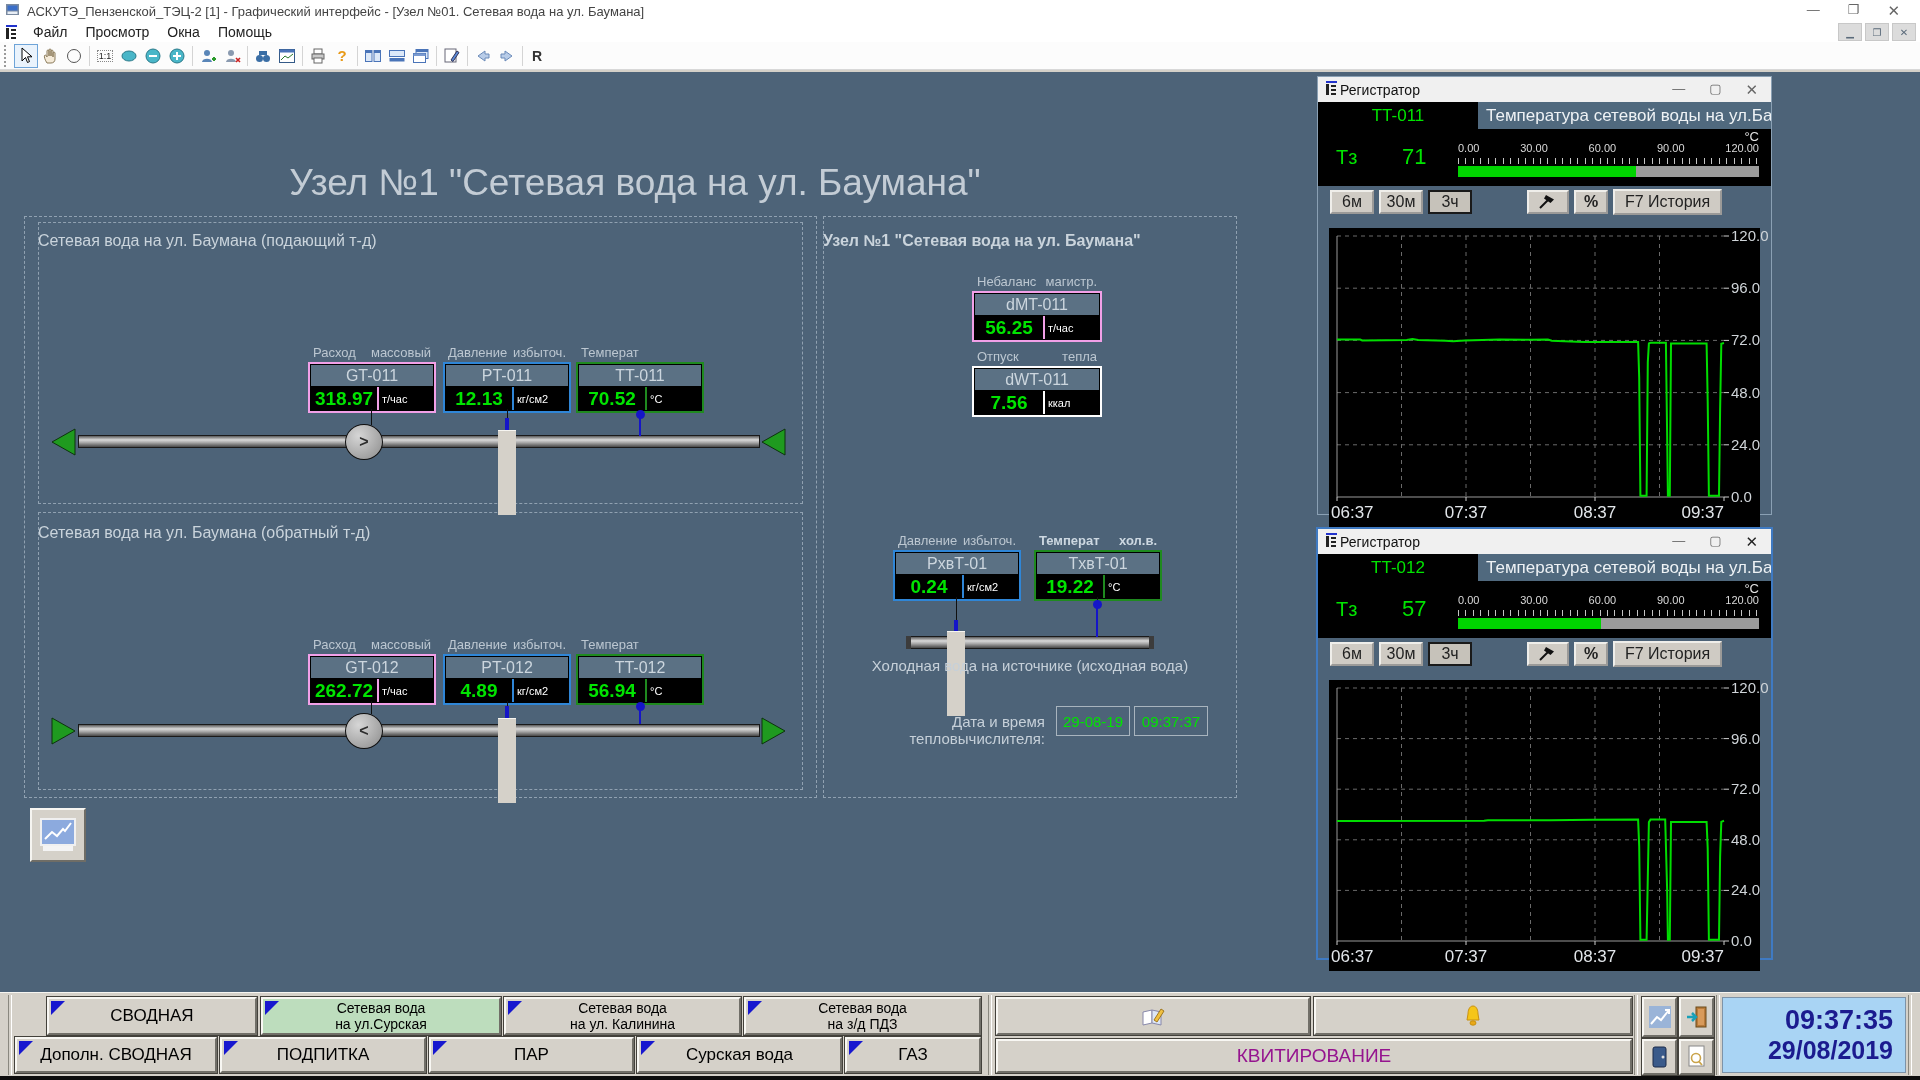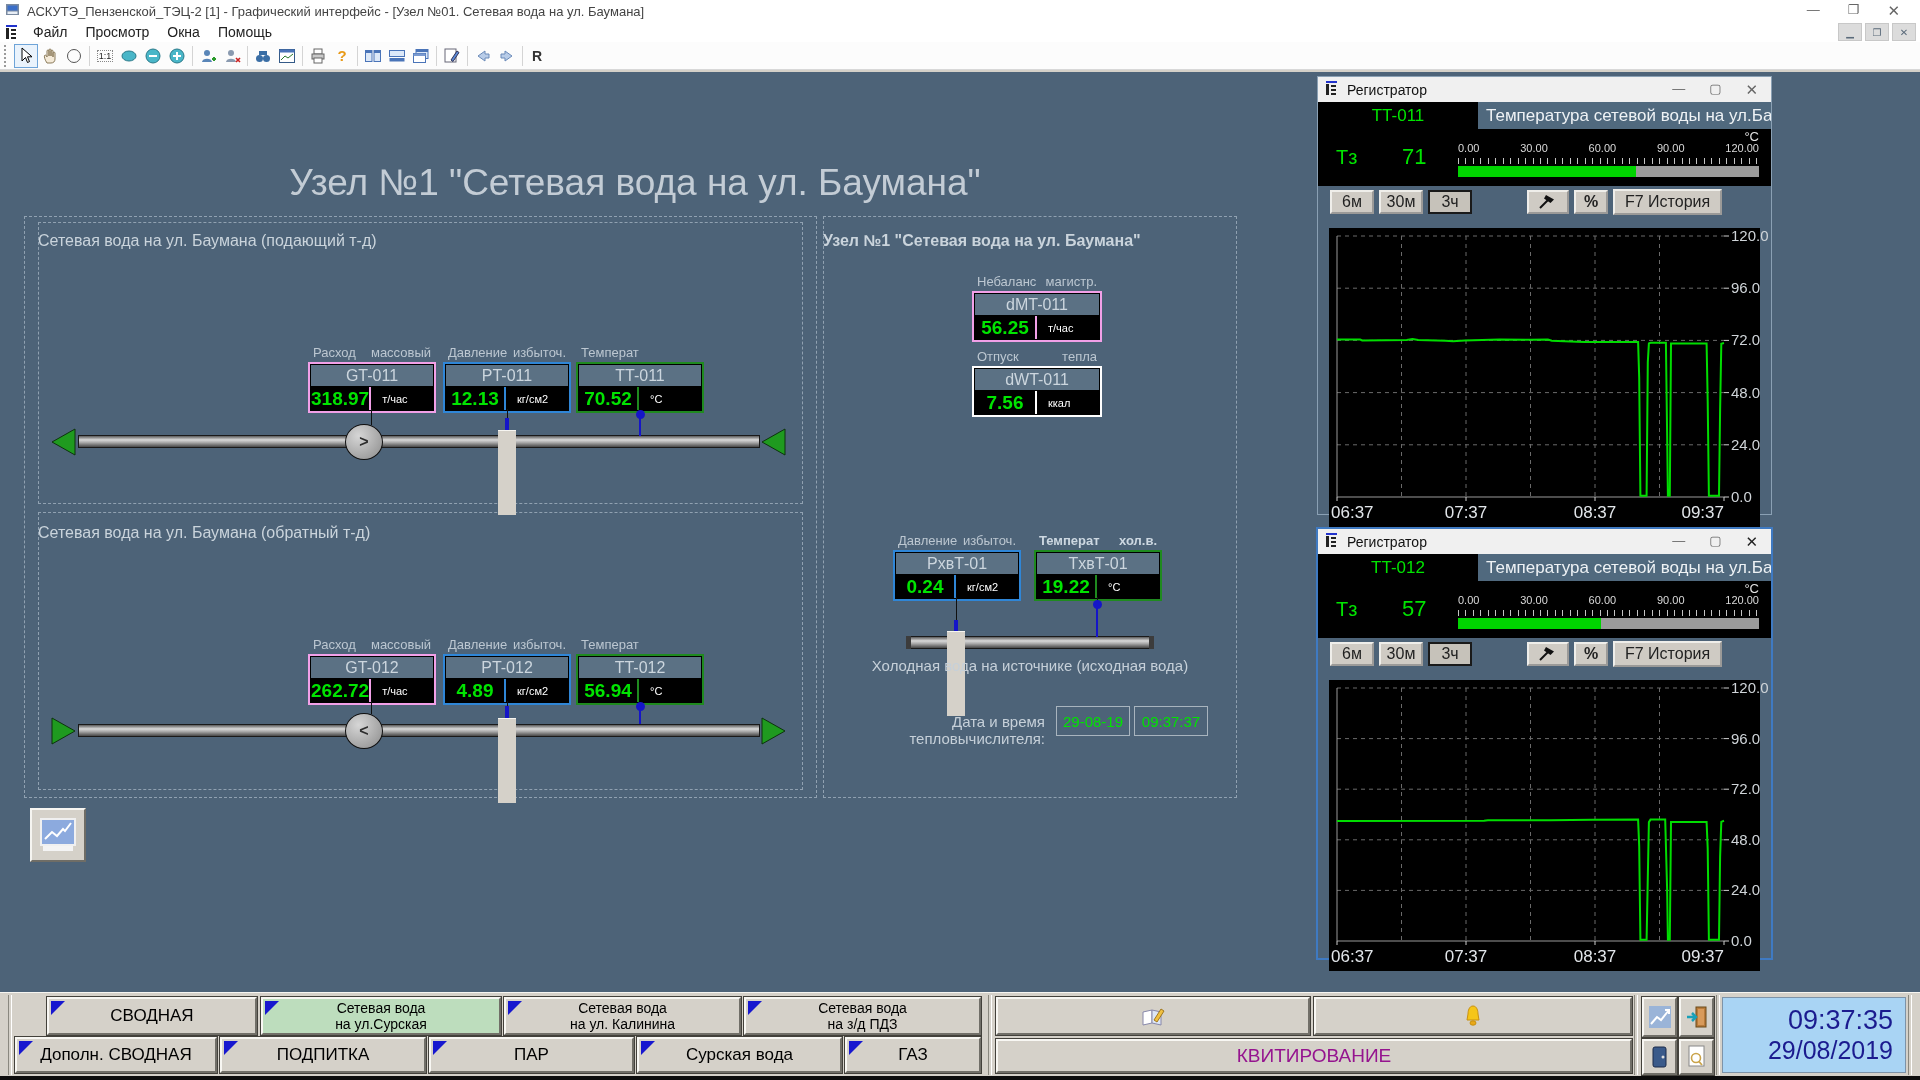--- a/index.html
+++ b/index.html
@@ -34,22 +34,22 @@
   
   .sensor{position:absolute;width:128px}
   .sensor.w124{width:130px}
   .s-lbl{display:flex;justify-content:space-between;padding:0 5px;color:#bcc7d1;font-size:13px;height:16px}
   .s-lbl.bold{font-weight:bold;color:#cdd8e1}
   .s-box{margin-top:1px;border:2px solid var(--bc,#fff);background:#000;padding:1px}
   .s-tag{height:21px;background:#5b7184;display:flex;align-items:center;justify-content:center;
          color:#ccd6de;font-size:16px}
   .s-valrow{display:flex;height:23px;background:#000;margin-top:1px}
   .s-num{flex:1;color:#00e400;font-weight:bold;font-size:19px;display:flex;align-items:center;justify-content:center}
-  .s-unit{width:64px;border-left:2px solid var(--bc,#fff);color:#fff;font-size:11px;
-          display:flex;align-items:center;padding-left:11px;box-sizing:border-box}
+  .s-unit{width:56px;border-left:2px solid var(--bc,#fff);color:#fff;font-size:11px;
+          display:flex;align-items:center;padding-left:3px;box-sizing:border-box}
   .b-pink{--bc:#f2a0e8}.b-blue{--bc:#2f86d7}.b-green{--bc:#1f8a1f}.b-white{--bc:#ffffff}
   
   .pipe{position:absolute;height:13px;background:linear-gradient(#5a5a5a,#d9d9d9 35%,#a8a8a8 60%,#474747);
         border:1px solid #1a1a1a;box-sizing:border-box}
   .pipecap{position:absolute;width:5px;height:13px;background:#3c3c3c}
   .parrow{position:absolute;width:27px;height:28px}
   .pump{position:absolute;width:36px;height:34px;border-radius:50%;
         background:radial-gradient(circle at 35% 32%,#d6d6d6,#8b8b8b);border:1px solid #111;
         display:flex;align-items:center;justify-content:center;color:#2e2e2e;font-size:16px;font-weight:bold}
   .vline{position:absolute;width:1px;background:#101010}
@@ -60,21 +60,21 @@
   .note{position:absolute;color:#c6d0d9;font-size:15px}
   .dtbox{position:absolute;border:1px solid #a8b4be;color:#00e400;font-size:15px;
          display:flex;align-items:center;justify-content:center}
   .trendbtn{position:absolute;left:30px;top:736px;width:56px;height:54px;background:#d5d1c9;
             border-top:2px solid #f6f5f1;border-left:2px solid #f6f5f1;border-right:2px solid #6f6d66;
             border-bottom:2px solid #6f6d66;display:flex;align-items:center;justify-content:center;box-sizing:border-box}
   
   .rec{position:absolute;width:455px;display:flex;flex-direction:column;background:#4d6378;
        border:1px solid #8aa0b4;box-sizing:border-box}
   .rec.active{border:2px solid #3f7ac2}
-  .rec-titlebar{height:25px;background:#f0f0f0;display:flex;align-items:center;padding:0 7px;gap:7px;
+  .rec-titlebar{height:25px;background:#f0f0f0;display:flex;align-items:center;padding:0 7px;
                 font-size:14px;color:#111;flex:0 0 auto}
   .rec-ctrls{margin-left:auto;display:flex;gap:24px;color:#666;font-size:13px;padding-right:6px}
   .rec-tagrow{display:flex;height:27px;flex:0 0 auto}
   .rec-tag{width:160px;background:#000;color:#00e400;font-size:17px;display:flex;align-items:center;justify-content:center}
   .rec-desc{flex:1;background:#50697e;color:#eef2f5;font-size:17px;display:flex;align-items:center;
             padding-left:8px;white-space:nowrap;overflow:hidden}
   .rec-gauge{position:relative;height:57px;background:#000;flex:0 0 auto}
   .g-param{position:absolute;left:18px;top:17px;color:#00e400;font-size:20px}
   .g-val{position:absolute;left:84px;top:15px;color:#00e400;font-size:22px}
   .g-scale{position:absolute;left:140px;right:12px;top:0;height:100%}
@@ -102,21 +102,21 @@
       border-right:2px solid #716f68;border-bottom:2px solid #716f68;box-shadow:0 0 0 1px #43413b;
       display:flex;flex-direction:column;align-items:center;justify-content:center;font-size:14px;color:#000;
       line-height:1.15;box-sizing:border-box;text-align:center}
   .nb.big{font-size:17px}
   .nb.active{background:#bdddbd}
   .tri{position:absolute;top:2px;left:2px;width:0;height:0;border-top:14px solid #1717cf;
        border-right:14px solid transparent}
   .kvit{color:#95148f;font-size:19px}
   .clock{position:absolute;left:1722px;top:4px;width:184px;height:76px;background:#a9d4f4;
          border:1px solid #7d93a8;box-sizing:border-box;display:flex;flex-direction:column;
-         justify-content:center;align-items:flex-end;padding-right:12px;color:#1b1b8f;font-weight:normal}
+         justify-content:center;align-items:flex-end;padding-right:12px;color:#1b1b8f;font-weight:bold}
   .clock .t{font-size:27px;line-height:1.15}
   .clock .d{font-size:25px;line-height:1.15}
 </style>
 </head>
 <body>
 
 <div class="titlebar">
   <span><svg width="15" height="14">
         <rect x="0" y="1" width="13" height="11" fill="#7a8aa0"></rect>
         <rect x="1.5" y="2.5" width="10" height="5" fill="#3a6ec8"></rect>

